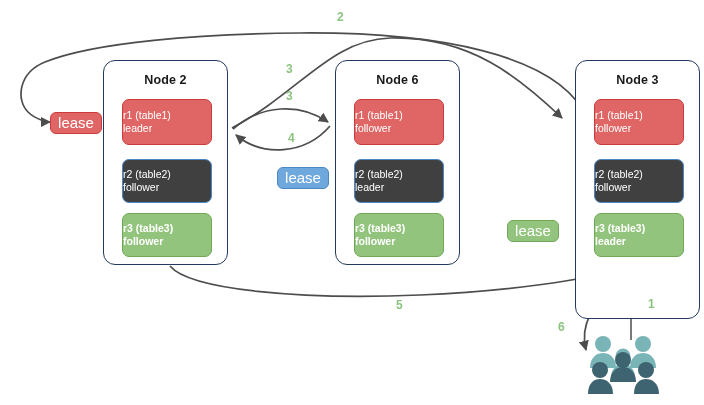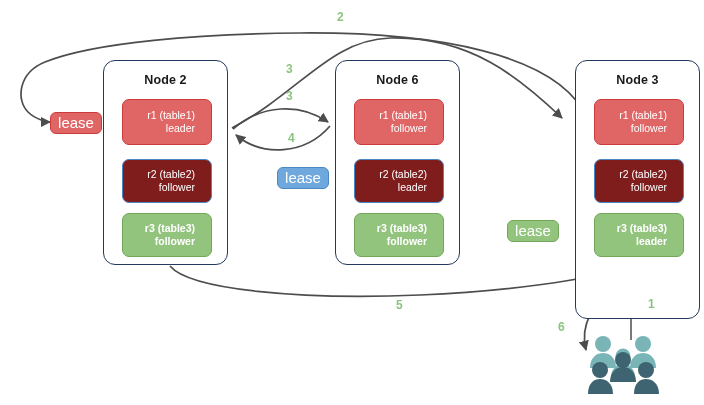--- a/index.html
+++ b/index.html
@@ -51,27 +51,27 @@
   .replica {
     position: absolute;
     box-sizing: border-box;
     border-radius: 7px;
     color: #ffffff;
     font-size: 10.5px;
     line-height: 13px;
     text-align: center;
     display: flex;
     flex-direction: column;
-    align-items: flex-end;
+    align-items: flex-start;
     justify-content: center;
-    padding: 2px 16px;
+    padding: 2px 0;
   }
   .replica .l1, .replica .l2 { display: block; white-space: nowrap; }
   .rep-red   { background: #e06666; border: 1.4px solid #cc3b3b; }
-  .rep-blue  { background: #7f1d1d; border: 1.4px solid #4a87c4; }
+  .rep-blue  { background: #404040; border: 1.4px solid #4a87c4; }
   .rep-green { background: #93c47d; border: 1.4px solid #72a85a; font-weight: bold; }
 
   
   .lease {
     position: absolute;
     box-sizing: border-box;
     border-radius: 6px;
     color: #ffffff;
     font-size: 15px;
     line-height: 20px;

